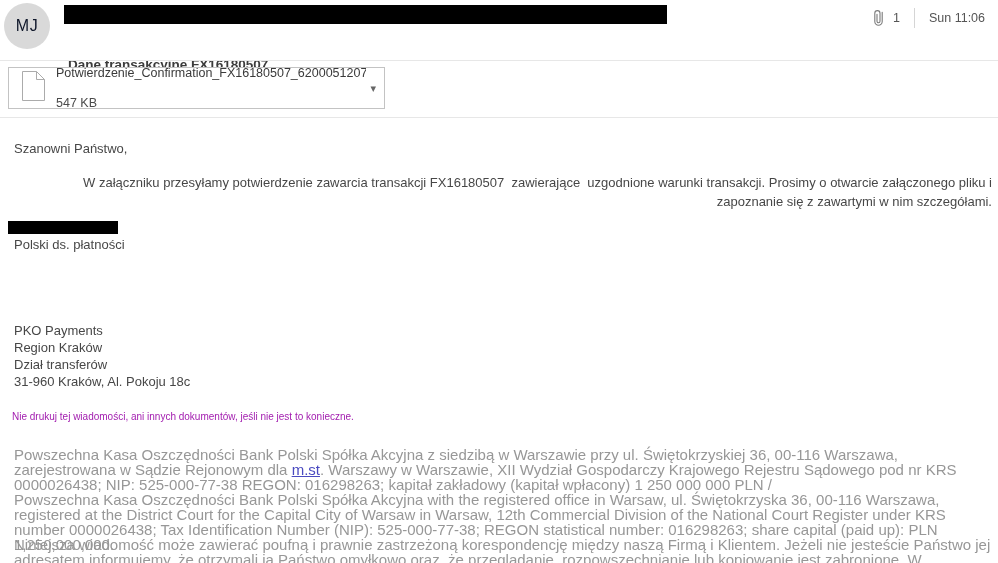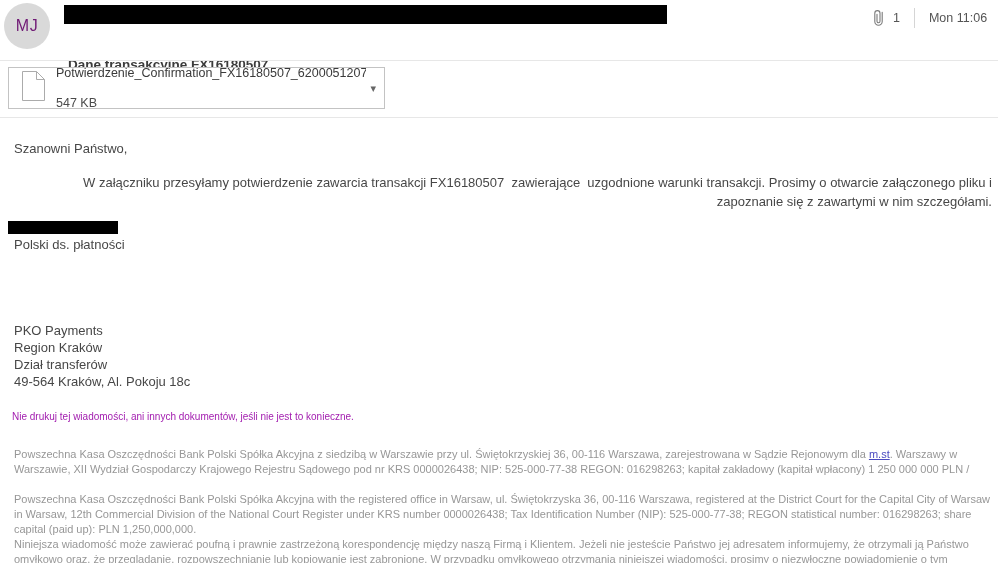--- a/index.html
+++ b/index.html
@@ -4,21 +4,21 @@
 <style>
   * { margin:0; padding:0; box-sizing:border-box; }
   html,body { background:#fff; }
   .page {
     position:relative; width:998px; height:563px; background:#fff;
     font-family:"Liberation Sans", sans-serif; overflow:hidden;
   }
   
   .avatar {
     position:absolute; left:4px; top:3px; width:46px; height:46px;
-    border-radius:50%; background:#d9d9d9; color:#701a75;
+    border-radius:50%; background:#d9d9d9; color:#0f172a;
     display:flex; align-items:center; justify-content:center;
     font-size:16px; letter-spacing:0.5px;
   }
   .redacted-sender {
     position:absolute; left:64px; top:5px; width:603px; height:19px; background:#000;
   }
   .subject {
     position:absolute; left:68px; top:41px; font-size:13.5px; font-weight:bold; color:#3b3b3b;margin-top:16px;
   }
   .attach-meta { position:absolute; left:872px; top:8px; display:flex; align-items:center; gap:8px; }
@@ -49,21 +49,21 @@
   .redacted-name { position:absolute; left:8px; top:221px; width:110px; height:13px; background:#000; }
   .sig-role { position:absolute; left:14px; top:237px; font-size:13px; color:#474747; }
   .logo { position:absolute; left:24px; top:256px; }
   .sig-block {
     position:absolute; left:14px; top:322px; font-size:13px; color:#474747; line-height:17px;
   }
   .eco-notice {
     position:absolute; left:12px; top:411px; font-size:10px; color:#a21caf;
   }
   .disclaimer {
-    position:absolute; left:14px; width:978px; font-size:11px; color:#979797; line-height:15px;
+    position:absolute; left:14px; width:978px; font-size:15px; color:#979797; line-height:15px;
   }
   .d1 { top:447px; } .d2 { top:492px; } .d3 { top:537px; }
   .mst-link { color:#4a4ac0; text-decoration:underline; cursor:pointer; }
 </style>
 </head>
 <body>
 
 <div class="page">
 
   <div class="avatar">MJ</div>
@@ -71,21 +71,21 @@
   <div class="subject">Dane transakcyjne FX16180507</div>
 
   <div class="attach-meta">
     <span style="display:inline-flex;">
       <svg width="13" height="20" viewBox="0 0 13 20">
         <path d="M10.2 4.2 v9.3 a3.7 3.7 0 0 1 -7.4 0 V5.2 a2.6 2.6 0 0 1 5.2 0 v8.0 a1.5 1.5 0 0 1 -3 0 V6.2" fill="none" stroke="#7a7a7a" stroke-width="1.1" stroke-linecap="round"></path>
       </svg>
     </span>
     <span class="attach-count">1</span>
     <span class="vdivider"></span>
-    <span class="timestamp">Mon 11:06</span>
+    <span class="timestamp">Sun 11:06</span>
   </div>
 
   <div class="hr hr1"></div>
 
   <div class="attach-card">
     <span class="file-icon">
       <svg width="25" height="32" viewBox="0 0 25 32">
         <path d="M1.5 1.5 h14 l8 8 v21 h-22 z" fill="#ffffff" stroke="#ababab" stroke-width="1"></path>
         <path d="M15.5 1.5 v8 h8" fill="none" stroke="#ababab" stroke-width="1"></path>
       </svg>
@@ -103,21 +103,21 @@
   <div class="paragraph">W załączniku przesyłamy potwierdzenie zawarcia transakcji FX16180507  zawierające  uzgodnione warunki transakcji. Prosimy o otwarcie załączonego pliku i zapoznanie się z zawartymi w nim szczegółami.</div>
 
   <div class="redacted-name"></div>
   <div class="sig-role">Polski ds. płatności</div>
 
 
   <div class="sig-block">
     <div>PKO Payments</div>
     <div>Region Kraków</div>
     <div>Dział transferów</div>
-    <div>49-564 Kraków, Al. Pokoju 18c</div>
+    <div>31-960 Kraków, Al. Pokoju 18c</div>
   </div>
 
   <div class="eco-notice">Nie drukuj tej wiadomości, ani innych dokumentów, jeśli nie jest to konieczne.</div>
 
   <div class="disclaimer d1"><span>Powszechna Kasa Oszczędności Bank Polski Spółka Akcyjna z siedzibą w Warszawie przy ul. Świętokrzyskiej 36, 00-116 Warszawa, zarejestrowana w Sądzie Rejonowym dla </span><span class="mst-link">m.st</span><span>. Warszawy w Warszawie, XII Wydział Gospodarczy Krajowego Rejestru Sądowego pod nr KRS 0000026438; NIP: 525-000-77-38 REGON: 016298263; kapitał zakładowy (kapitał wpłacony) 1 250 000 000 PLN /</span></div>
 
   <div class="disclaimer d2">Powszechna Kasa Oszczędności Bank Polski Spółka Akcyjna with the registered office in Warsaw, ul. Świętokrzyska 36, 00-116 Warszawa, registered at the District Court for the Capital City of Warsaw in Warsaw, 12th Commercial Division of the National Court Register under KRS number 0000026438; Tax Identification Number (NIP): 525-000-77-38; REGON statistical number: 016298263; share capital (paid up): PLN 1,250,000,000.</div>
 
   <div class="disclaimer d3">Niniejsza wiadomość może zawierać poufną i prawnie zastrzeżoną korespondencję między naszą Firmą i Klientem. Jeżeli nie jesteście Państwo jej adresatem informujemy, że otrzymali ją Państwo omyłkowo oraz, że przeglądanie, rozpowszechnianie lub kopiowanie jest zabronione. W przypadku omyłkowego otrzymania niniejszej wiadomości, prosimy o niezwłoczne powiadomienie o tym nadawcy i wykasowanie oryginału.</div>
 

